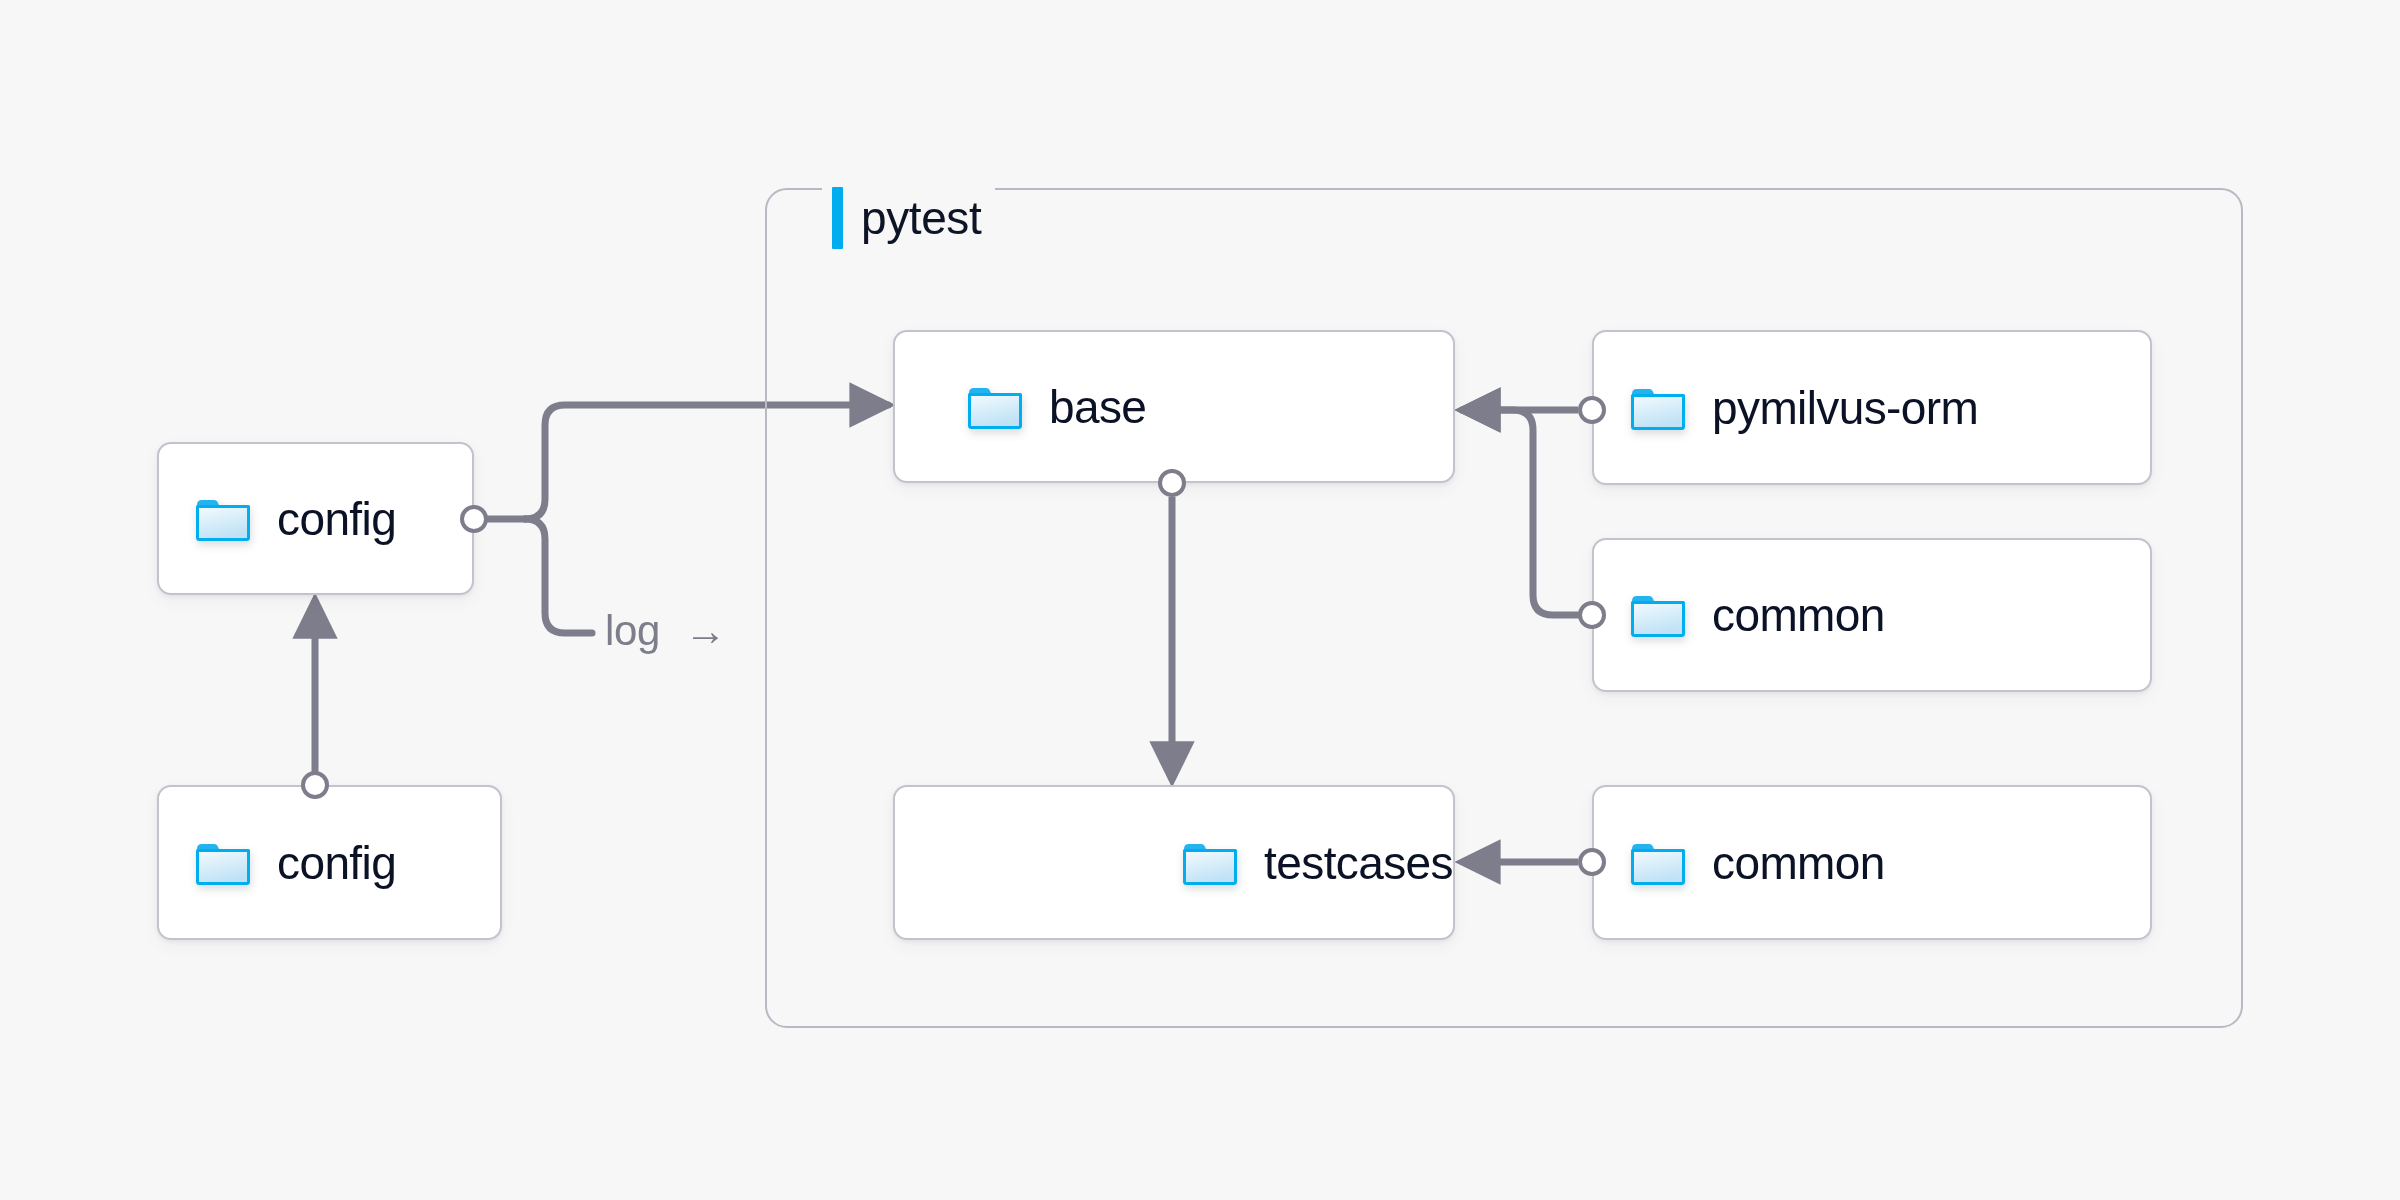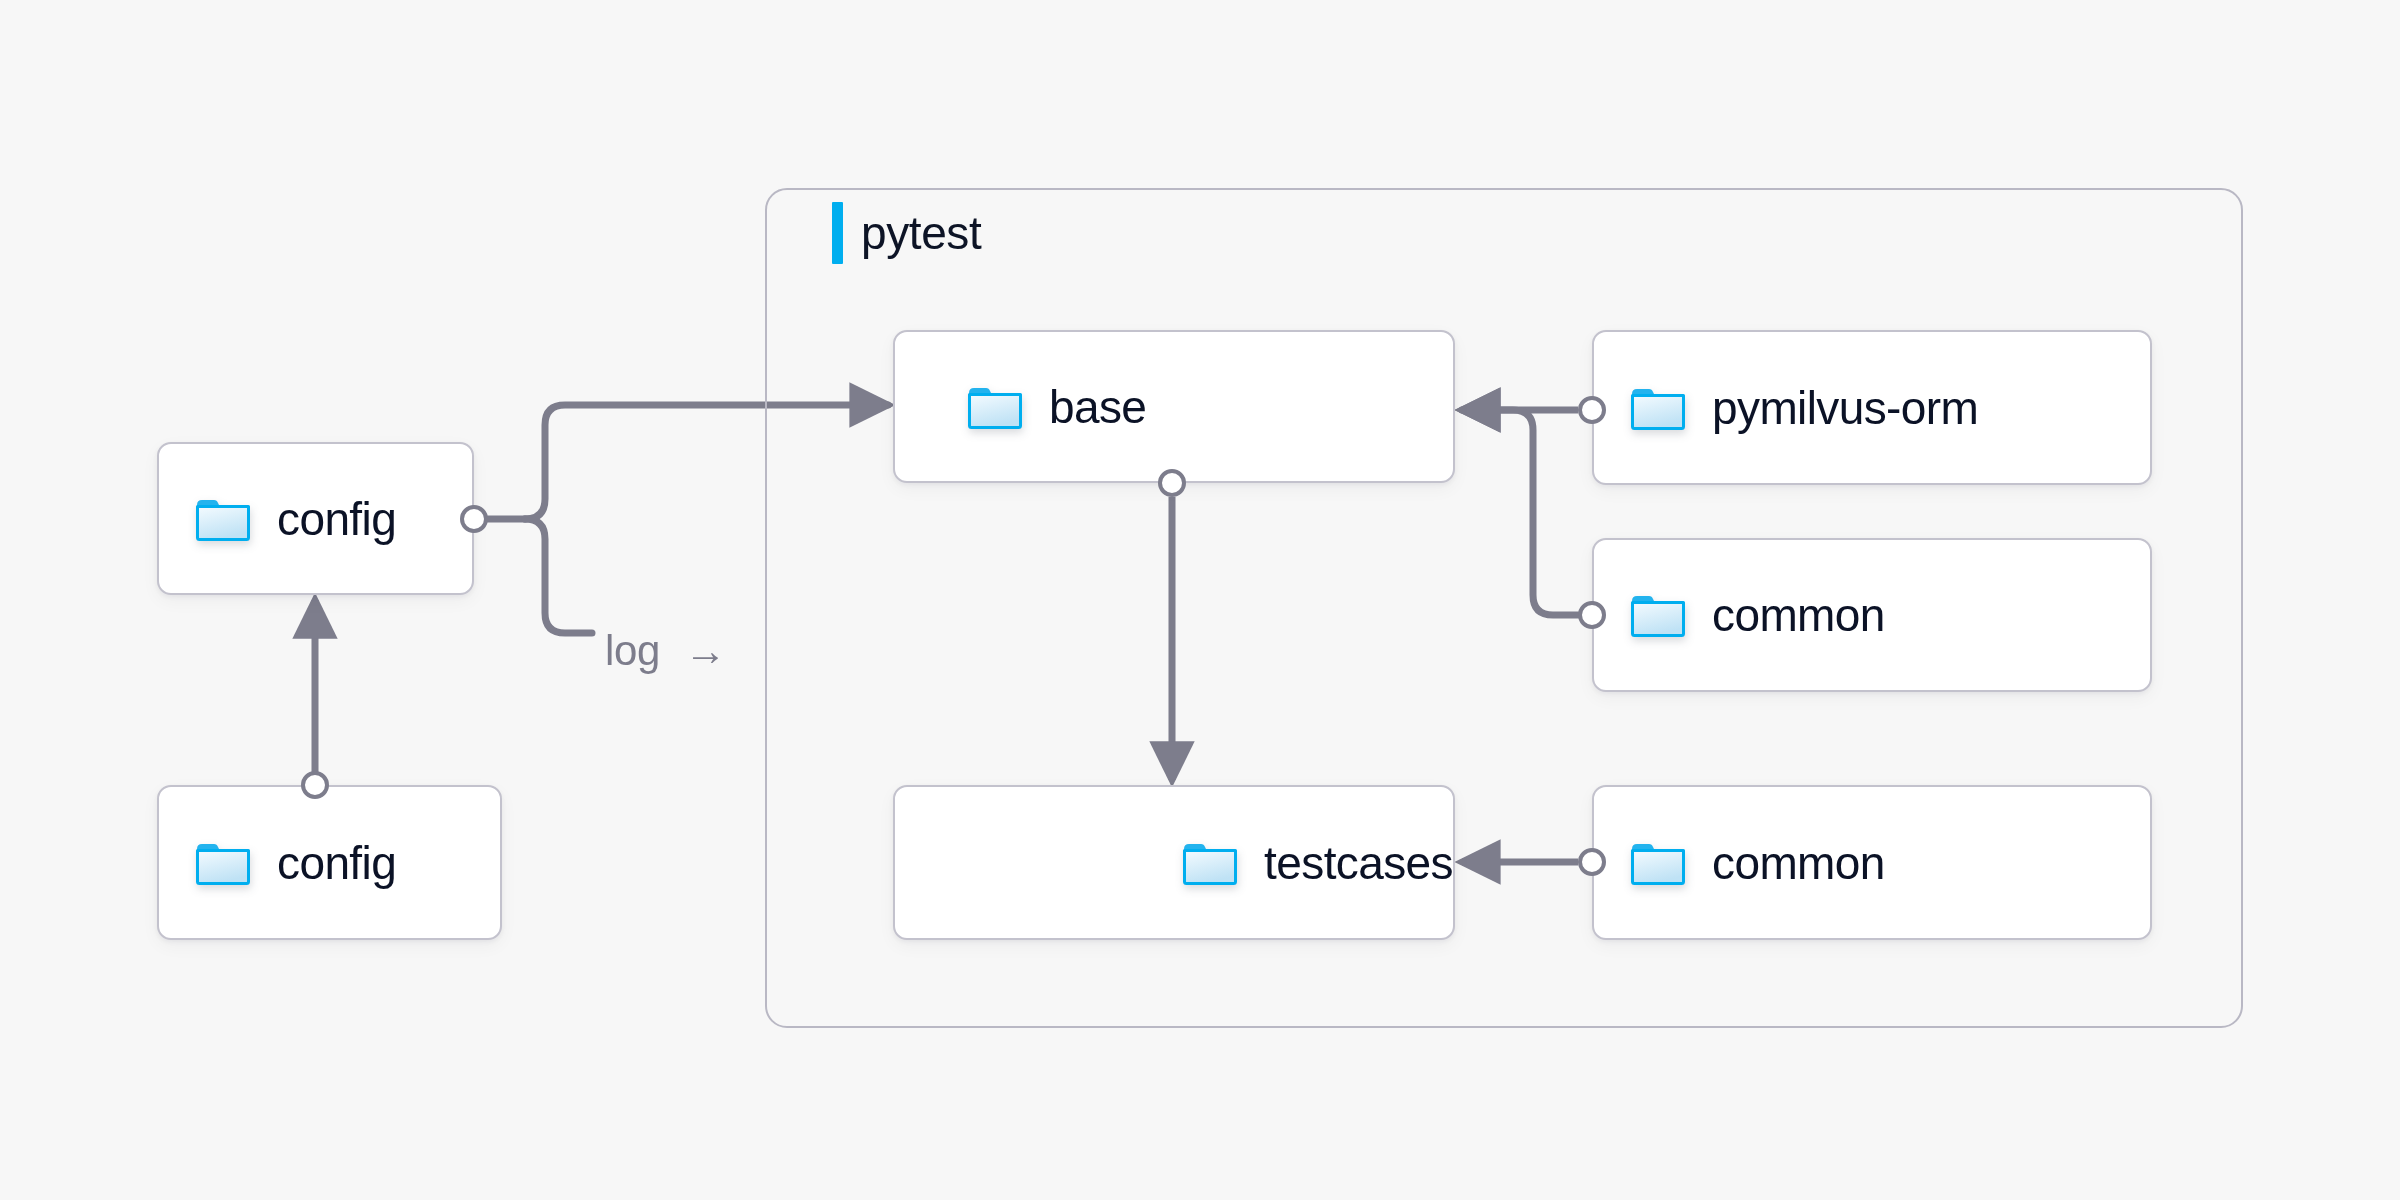--- a/index.html
+++ b/index.html
@@ -117,21 +117,20 @@
 
   
   .edge-label {
     position: absolute;
     font-size: 42px;
     color: #7d7d8c;
     line-height: 1;
     white-space: nowrap;
     z-index: 4;
     letter-spacing: -0.3px;
-    margin-top: 20px;
   }
 </style>
 </head>
 <body>
 
 <div id="canvas">
 
   <svg id="edges" viewBox="0 0 2400 1200">
     <defs>
       <marker id="arrow" viewBox="0 0 12 12" refX="9.2" refY="6" markerWidth="7.2" markerHeight="7.2" orient="auto-start-reverse">
@@ -151,21 +150,21 @@
 
     <path d="M 1578 410 L 1462 410" fill="none" stroke="#7d7d8c" stroke-width="7" marker-end="url(#arrow)"></path>
 
     <path d="M 1578 615 L 1553 615 Q 1533 615 1533 595 L 1533 430 Q 1533 410 1513 410 L 1462 410" fill="none" stroke="#7d7d8c" stroke-width="7" stroke-linecap="round" marker-end="url(#arrow)"></path>
 
     <path d="M 1578 862 L 1462 862" fill="none" stroke="#7d7d8c" stroke-width="7" marker-end="url(#arrow)"></path>
   </svg>
 
   <div class="group-box" style="left:765px; top:188px; width:1478px; height:840px;"></div>
 
-  <div class="group-label" style="left:822px; top:202px; height:62px;">
+  <div class="group-label" style="left:822px; top:187px; height:62px;">
     <span class="group-accent"></span>
     <span class="group-label-text">pytest</span>
   </div>
 
   <div class="node" style="left:157px; top:442px; width:317px; height:153px;">
     <div class="node-inner">
       <svg class="folder-icon" viewBox="0 0 56 46">
         <defs>
           <linearGradient id="fg1" x1="0" y1="0" x2="0.35" y2="1">
             <stop offset="0%" stop-color="#f4fbff"></stop>

